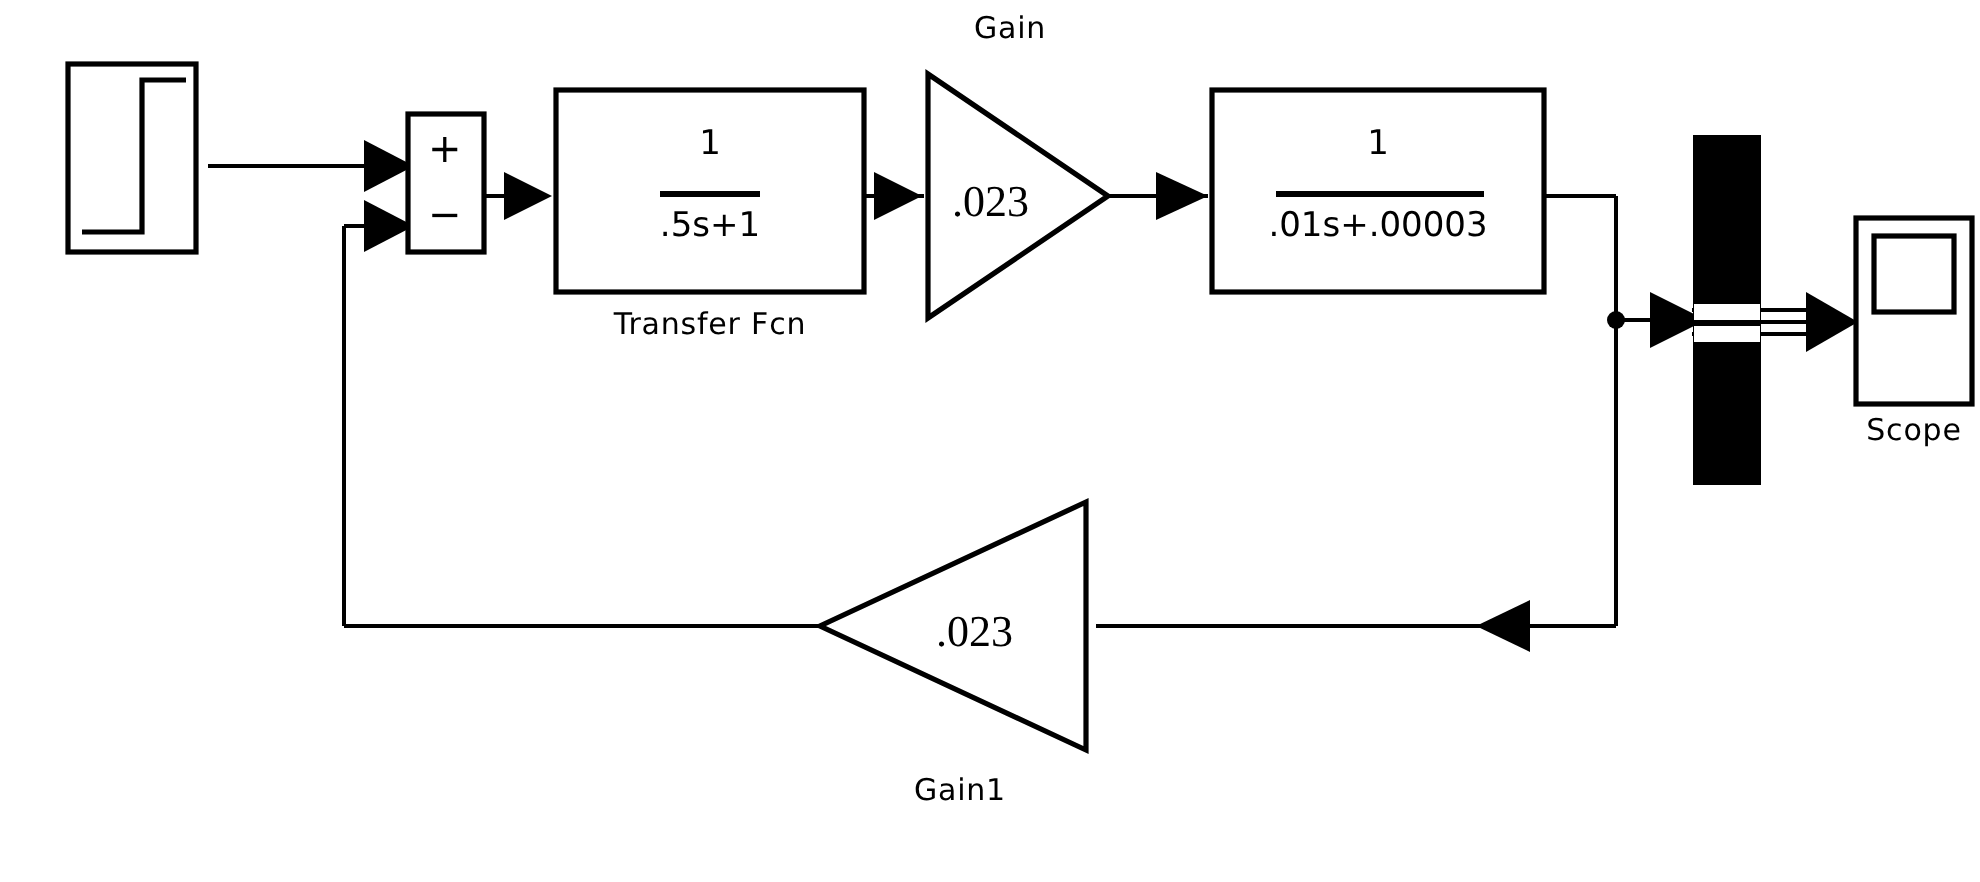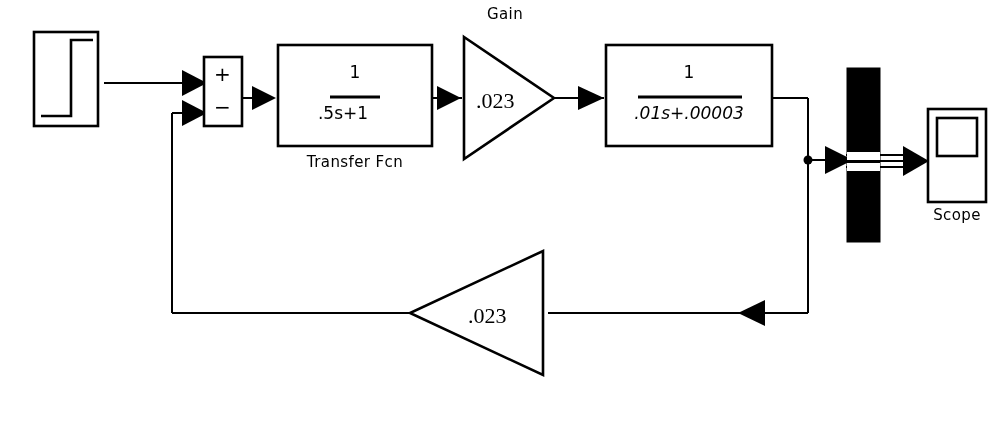--- a/index.html
+++ b/index.html
@@ -145,26 +145,27 @@
       <polygon points="543,251 543,375 410,313" fill="#ffffff" stroke="#000000" stroke-width="2.6" stroke-linejoin="miter"></polygon>
     </g>
 
   </svg>
 
   <div class="sign-text" style="left:214px; top:64px;">+</div>
   <div class="sign-text" style="left:214px; top:97px;">−</div>
 
 
   <div class="tf-text" style="left:280px; top:62px; width:150px;">1</div>
-  <div class="tf-text" style="left:268px; top:103px; width:150px;">.5s+1</div>
+  <div class="tf-text" style="left:280px; top:103px; width:150px;">.5s+1</div>
   <div class="blk-label" style="left:450px; top:5px; width:110px;">Gain</div>
 
   <div class="blk-label" style="left:265px; top:153px; width:180px;">Transfer Fcn</div>
   <div class="gain-text" style="left:476px; top:88px;">.023</div>
 
   <div class="tf-text" style="left:606px; top:62px; width:166px;">1</div>
-  <div class="tf-text" style="left:606px; top:103px; width:166px;font-style:italic;">.01s+.00003</div>
+  <div class="tf-text" style="left:606px; top:103px; width:166px;">.01s+.00003</div>
 
   <div class="gain-text" style="left:468px; top:303px;">.023</div>
+  <div class="blk-label" style="left:420px; top:386px; width:120px;">Gain1</div>
 
   <div class="blk-label" style="left:915px; top:206px; width:84px;">Scope</div>
 
 </div>
 
 </body></html>

